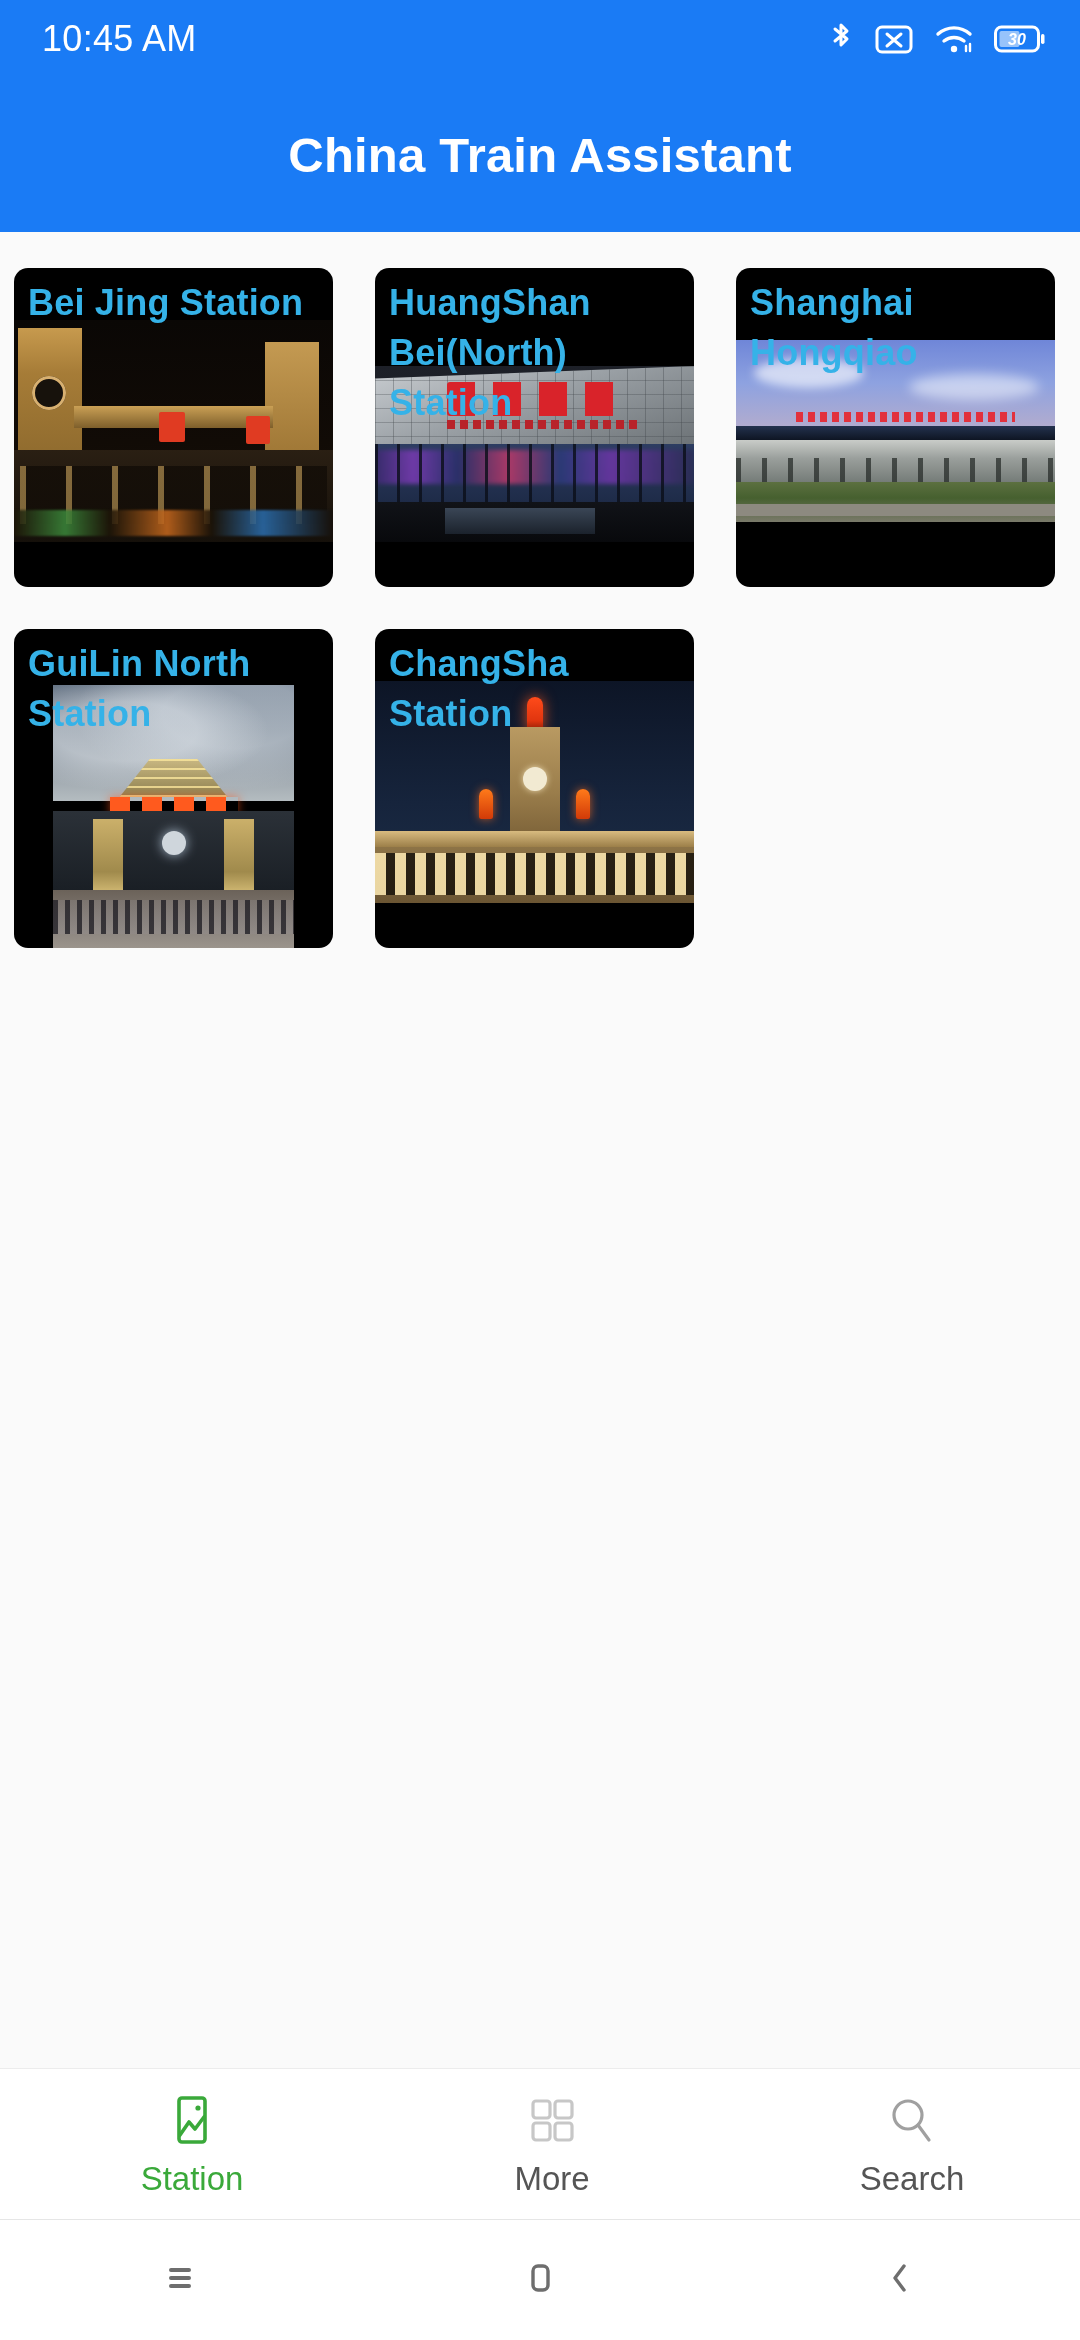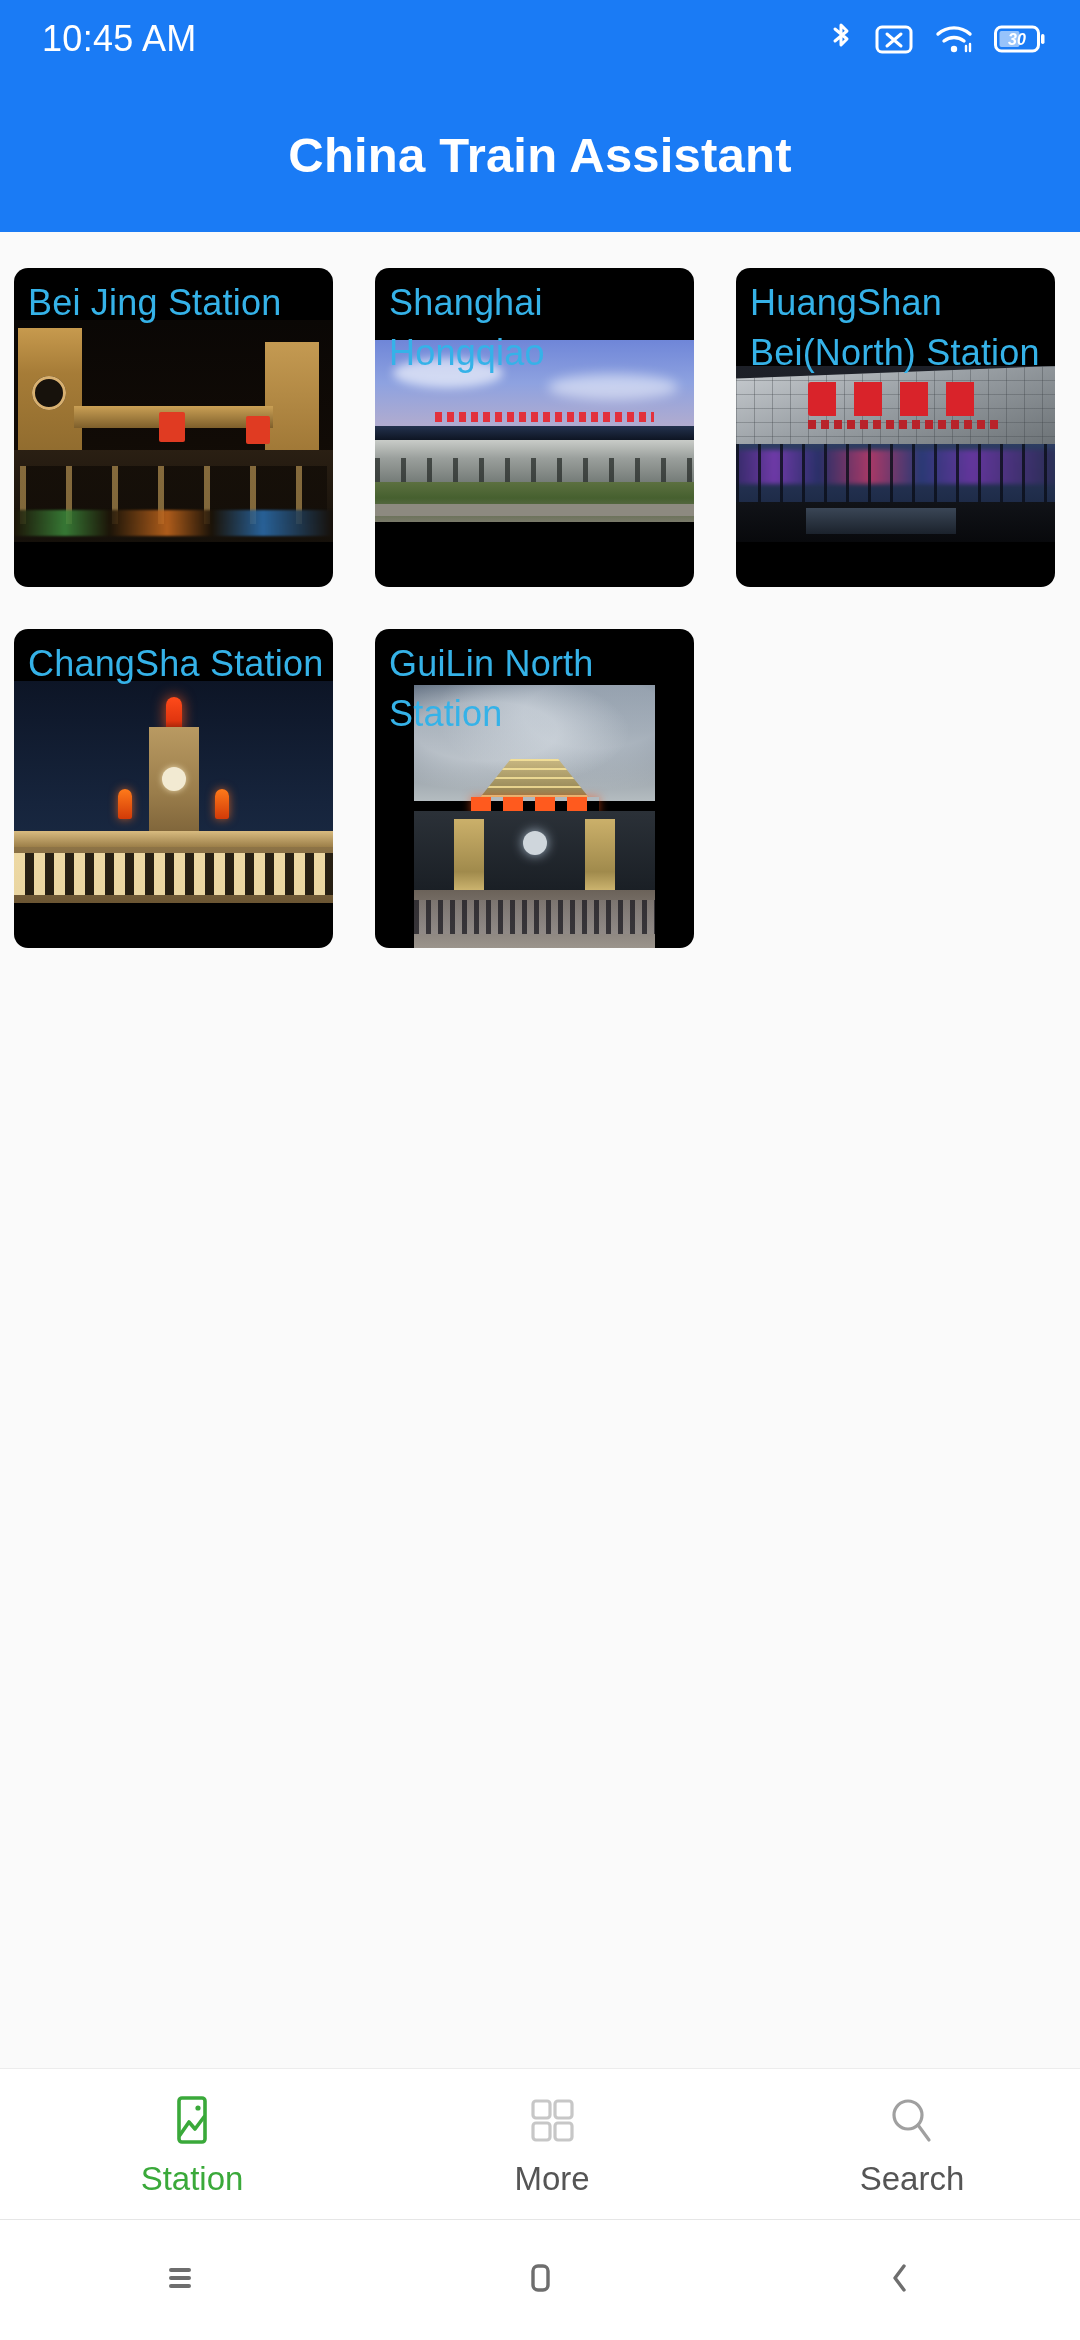--- a/index.html
+++ b/index.html
@@ -37,21 +37,21 @@
 
   .card {
     width: 319px; height: 319px; background: #000000; border-radius: 14px;
     position: relative; overflow: hidden; flex: 0 0 auto;
   }
   .card-photo { position: absolute; left: 0; right: 0; overflow: hidden; }
   .card-title {
     position: absolute; top: 0; left: 0; right: 0;
     color: #35b2e8; font-size: 36px; line-height: 50px;
     padding: 10px 4px 0 14px; z-index: 3;
-    letter-spacing: 0.2px; font-weight: 400; white-space: pre-line;
+    letter-spacing: 0.2px; font-weight: 700; white-space: pre-line;
   }
 
   
   .ph { position: absolute; inset: 0; }
 
   
   .photo-beijing { top: 52px; height: 222px; }
   .photo-beijing .sky { position:absolute; inset:0; background: linear-gradient(180deg,#0a0705 0%,#110b06 55%,#1a120a 100%); }
   .photo-beijing .tower-l { position:absolute; left:4px; top:8px; width:64px; height:150px;
     background: linear-gradient(180deg,#c79a4e 0%,#a67c37 30%,#8a672c 100%); }
@@ -237,85 +237,85 @@
             <div class="neon1"></div>
             <div class="neon2"></div>
           <div class="body"></div>
             <div class="arch"></div>
             <div class="lights"></div>
         </div>
         <div class="card-title">Bei Jing Station</div>
       </div>
 
       <div class="card">
+        <div class="card-photo photo-huangshan ph">
+          <div class="sky"></div>
+            <div class="facade"></div>
+            <div class="gridlines"></div>
+          <div class="redchars"></div>
+            <div class="redsub"></div>
+          <div class="glass"></div>
+            <div class="neonband"></div>
+            <div class="mullions"></div>
+          <div class="base"></div>
+            <div class="entrance"></div>
+        </div>
+        <div class="card-title">HuangShan
+Bei(North) Station</div>
+      </div>
+
+      <div class="card">
         <div class="card-photo photo-shanghai ph">
           <div class="inner">
             <div class="sky"></div>
               <div class="cloud1"></div>
               <div class="cloud2"></div>
             <div class="signtext"></div>
               <div class="roof"></div>
               <div class="canopy"></div>
             <div class="cols"></div>
               <div class="ground"></div>
               <div class="road"></div>
           </div>
         </div>
         <div class="card-title">Shanghai Hongqiao</div>
       </div>
 
       <div class="card">
-        <div class="card-photo photo-huangshan ph">
-          <div class="sky"></div>
-            <div class="facade"></div>
-            <div class="gridlines"></div>
-          <div class="redchars"></div>
-            <div class="redsub"></div>
-          <div class="glass"></div>
-            <div class="neonband"></div>
-            <div class="mullions"></div>
-          <div class="base"></div>
-            <div class="entrance"></div>
-        </div>
-        <div class="card-title">HuangShan
-Bei(North) Station</div>
-      </div>
-
-      <div class="card">
-        <div class="card-photo photo-changsha ph">
-          <div class="sky"></div>
-            <div class="torch"></div>
-            <div class="tower"></div>
-          <div class="clockface"></div>
-            <div class="flameL"></div>
-            <div class="flameR"></div>
-          <div class="cornice"></div>
-            <div class="wings"></div>
-            <div class="windows"></div>
-        </div>
-        <div class="card-title">ChangSha Station</div>
-      </div>
-
-      <div class="card">
         <div class="card-photo photo-guilin ph">
           <div class="sky"></div>
             <div class="clouds"></div>
           <div class="pagoda"></div>
             <div class="pagodalines"></div>
             <div class="redsign"></div>
           <div class="building"></div>
             <div class="pillarA"></div>
             <div class="pillarB"></div>
           <div class="emblem"></div>
             <div class="plaza"></div>
             <div class="crowd"></div>
         </div>
         <div class="card-title">GuiLin North Station</div>
       </div>
 
+      <div class="card">
+        <div class="card-photo photo-changsha ph">
+          <div class="sky"></div>
+            <div class="torch"></div>
+            <div class="tower"></div>
+          <div class="clockface"></div>
+            <div class="flameL"></div>
+            <div class="flameR"></div>
+          <div class="cornice"></div>
+            <div class="wings"></div>
+            <div class="windows"></div>
+        </div>
+        <div class="card-title">ChangSha Station</div>
+      </div>
+
     </div>
   </div>
 
   <div class="bottomnav">
 
     <div class="navitem active">
       <span>
         <svg width="58" height="58" viewBox="0 0 58 58">
           <rect x="16" y="7" width="26" height="44" rx="3" fill="none" stroke="#3aa93a" stroke-width="3.6"></rect>
           <circle cx="35" cy="17" r="2.6" fill="#3aa93a"></circle>

